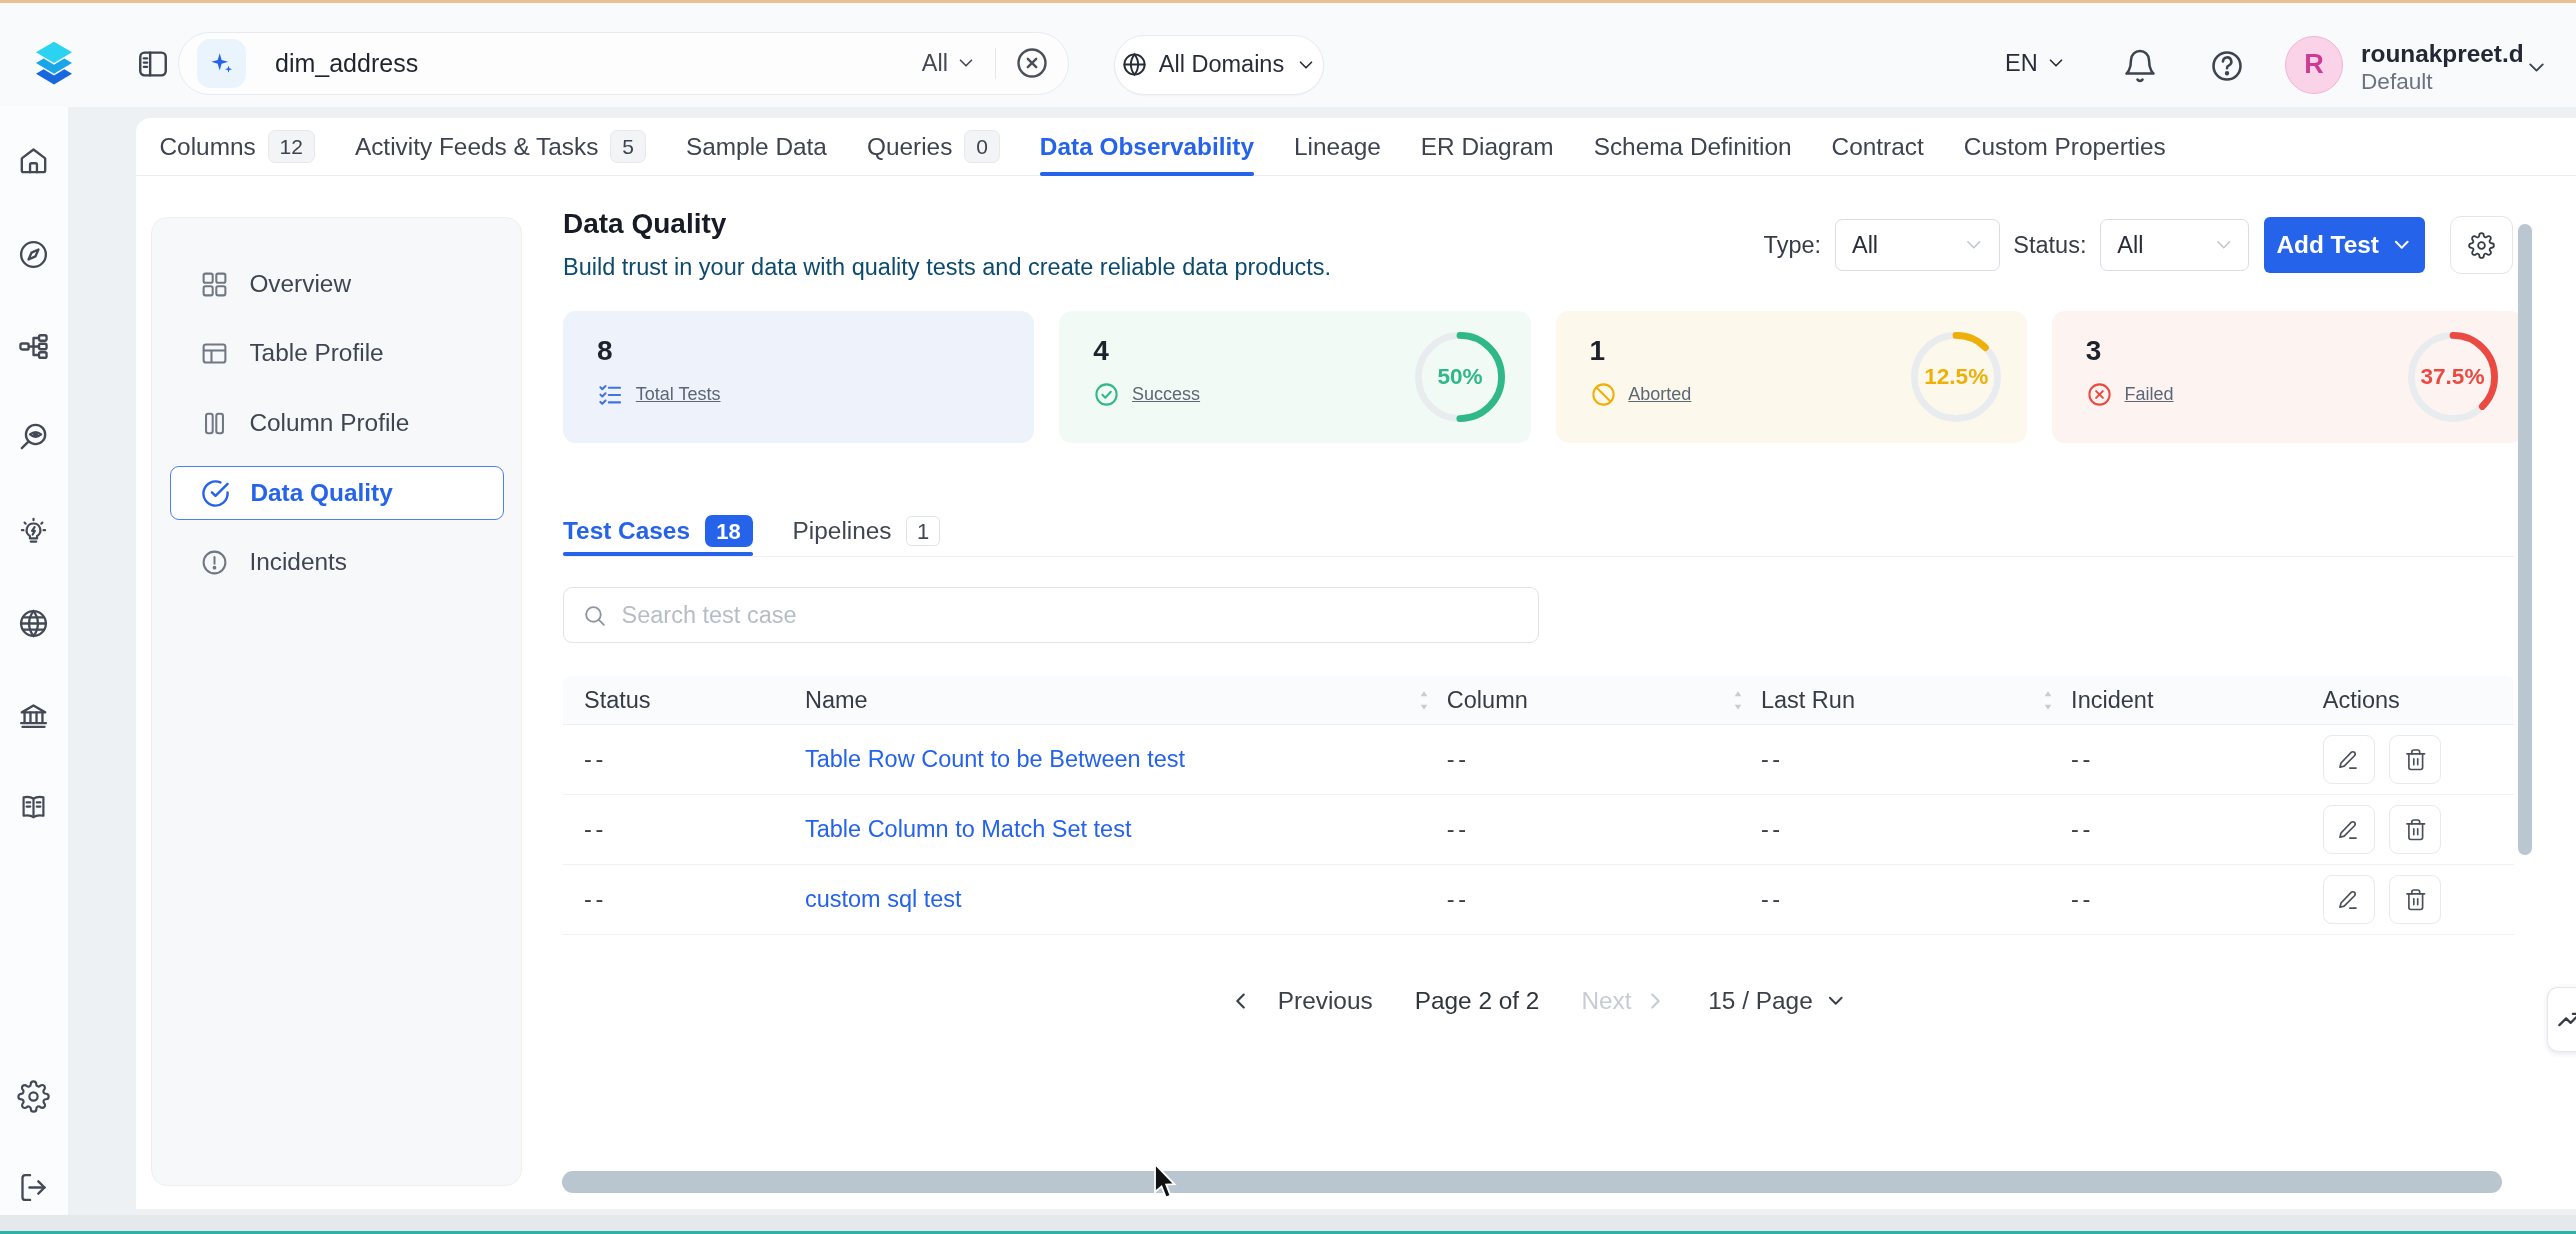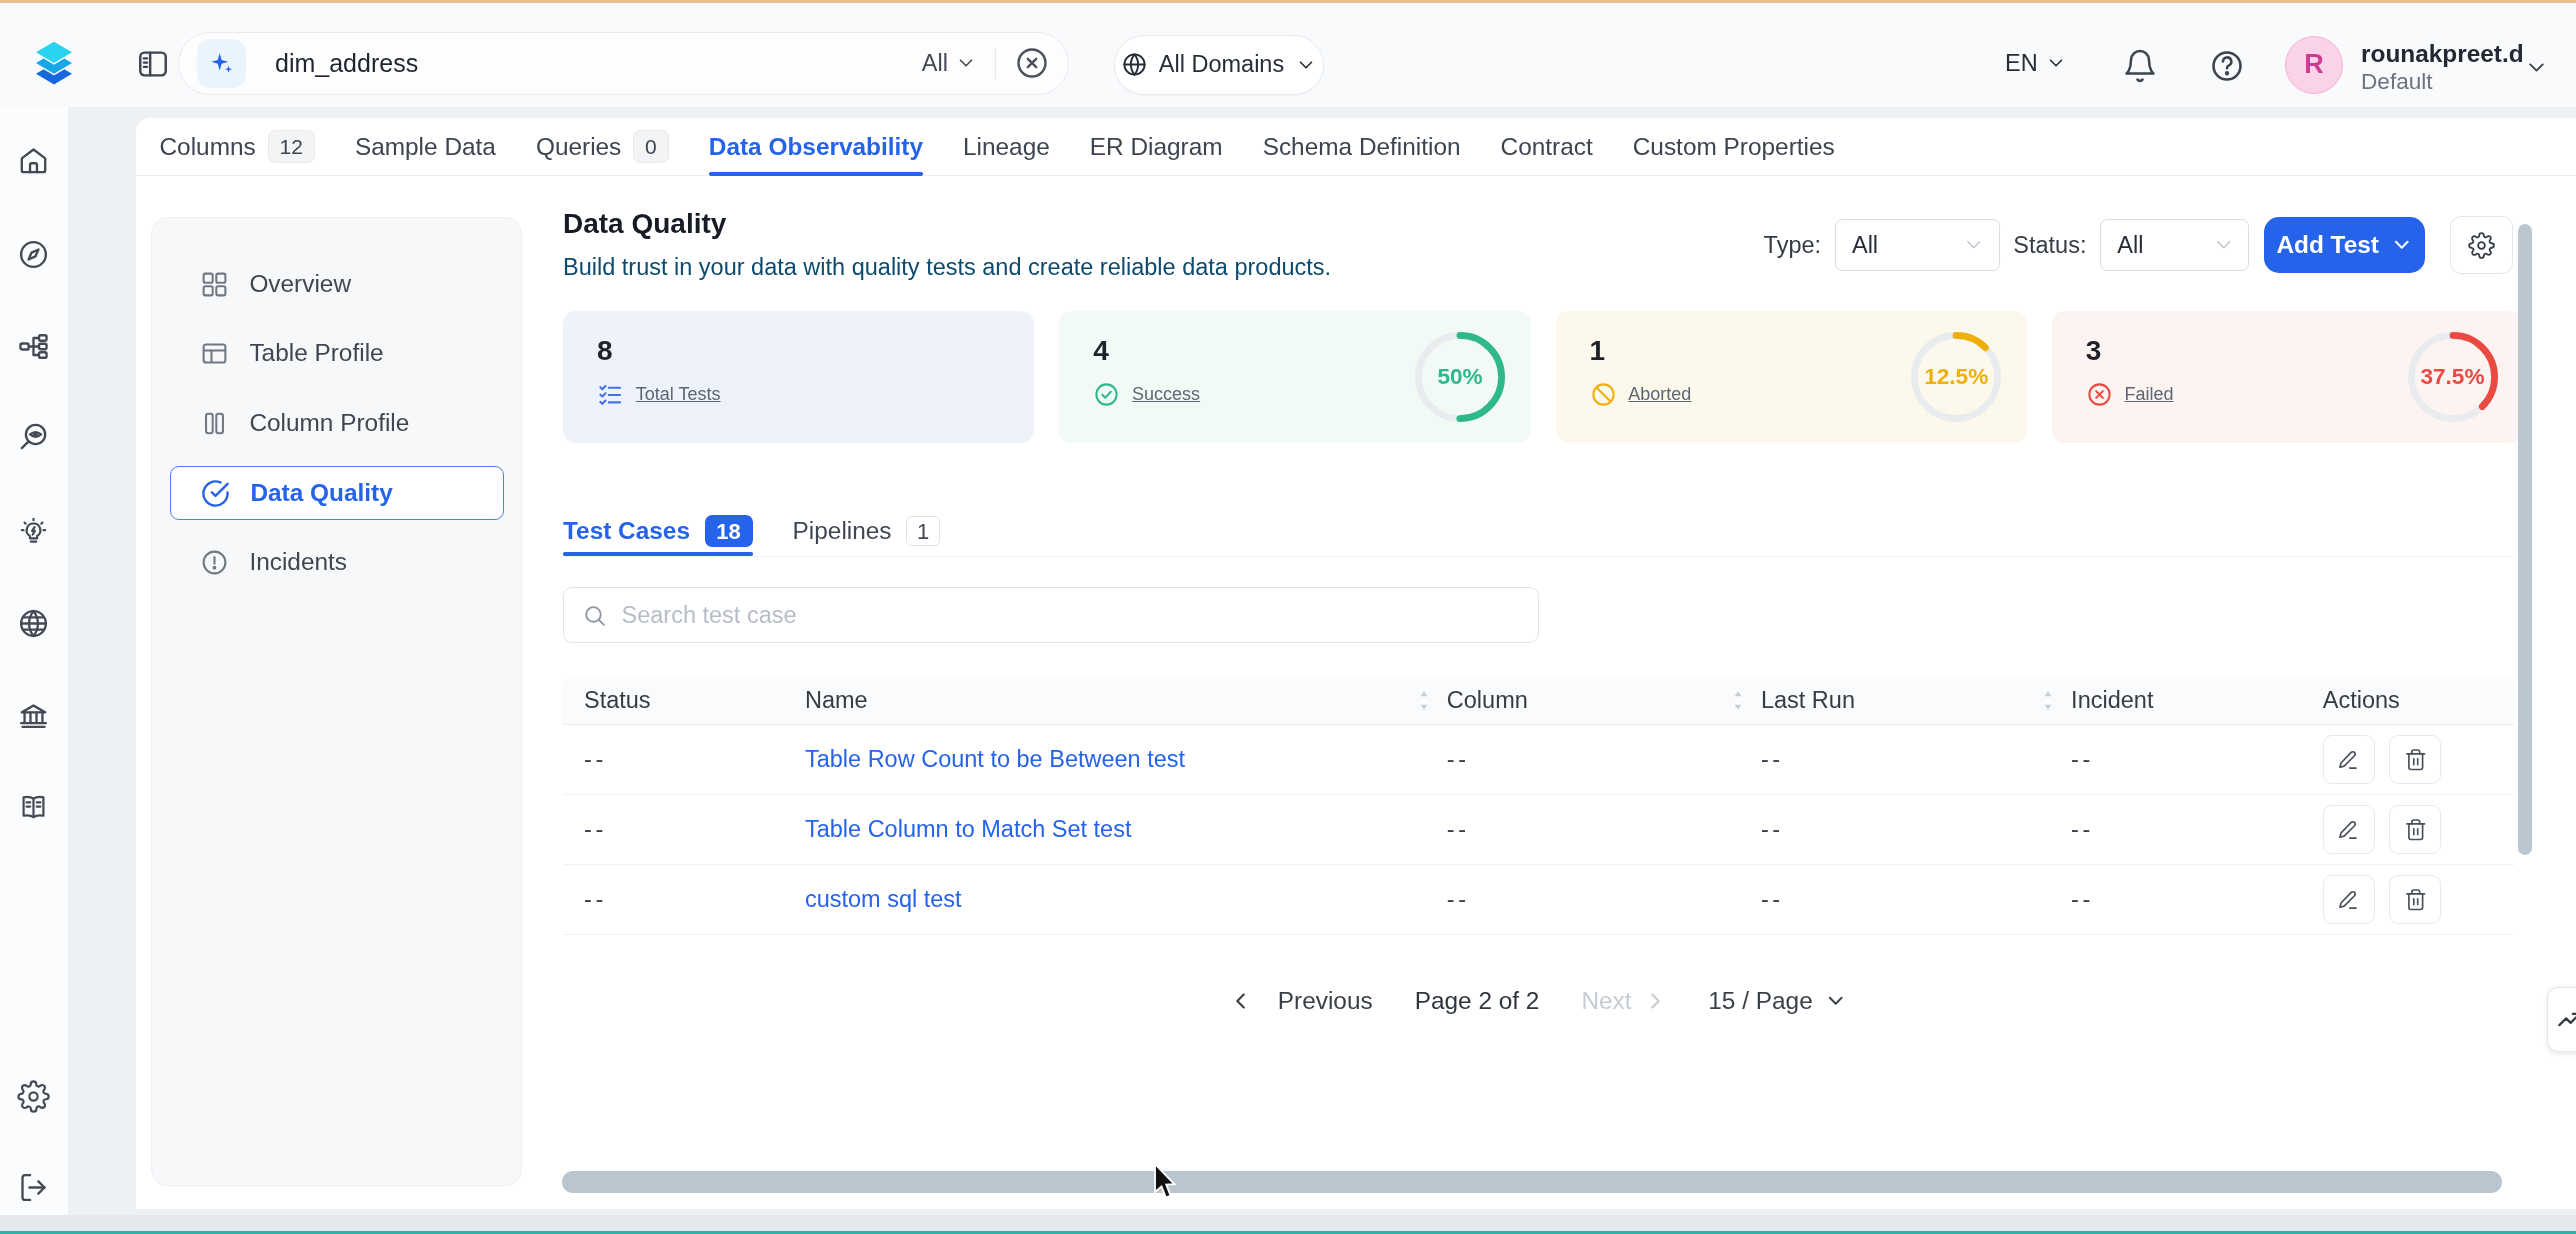--- a/index.html
+++ b/index.html
@@ -92,21 +92,21 @@
 
   .filters { position:absolute; right:63px; top:99px; height:56px;
     display:flex; align-items:center; gap:13.6px; }
   .filter-label { font-size:23.5px; color:#363c46; }
   .select { height:52px; background:#fff; border:0.9px solid #d9dce2; border-radius:7.2px;
     display:flex; align-items:center; justify-content:space-between; padding:0 12.7px 0 16.3px;
     font-size:23.5px; color:#272d38; cursor:pointer; }
   .select .caret { width:23.5px; height:23.5px; color:#bfc5cd; }
   .sel-type { width:165px; }
   .sel-status { width:149px; }
-  .add-test { width:161px; height:56px; margin-left:1.8px; background:#2563eb; border:none; border-radius:15px;
+  .add-test { width:161px; height:56px; margin-left:1.8px; background:#2563eb; border:none; border-radius:6px;
     color:#fff; font-size:24.4px; font-weight:600; font-family:inherit;
     display:flex; align-items:center; justify-content:center; gap:11px; cursor:pointer; }
   .add-test .caret { width:23.5px; height:23.5px; color:#fff; }
   .gear-btn { width:63px; height:58px; margin-left:11px; background:#fff; border:0.9px solid #e2e5ea;
     border-radius:11px; display:flex; align-items:center; justify-content:center;
     color:#363c46; cursor:pointer; }
 
   
   .stats-row { position:absolute; left:427px; top:193px; width:1960px; height:132px;
     display:flex; gap:25px; }
@@ -343,20 +343,24 @@
 </nav>
 
 <div class="abs panel">
 
   <div class="etabs">
     <div class="etab">
       <span>Columns</span>
       <span class="etab-badge">12</span>
     </div>
     <div class="etab">
+      <span>Activity Feeds &amp; Tasks</span>
+      <span class="etab-badge">5</span>
+    </div>
+    <div class="etab">
       <span>Sample Data</span>
     </div>
     <div class="etab">
       <span>Queries</span>
       <span class="etab-badge">0</span>
     </div>
     <div class="etab active">
       <span>Data Observability</span>
     </div>
     <div class="etab">

